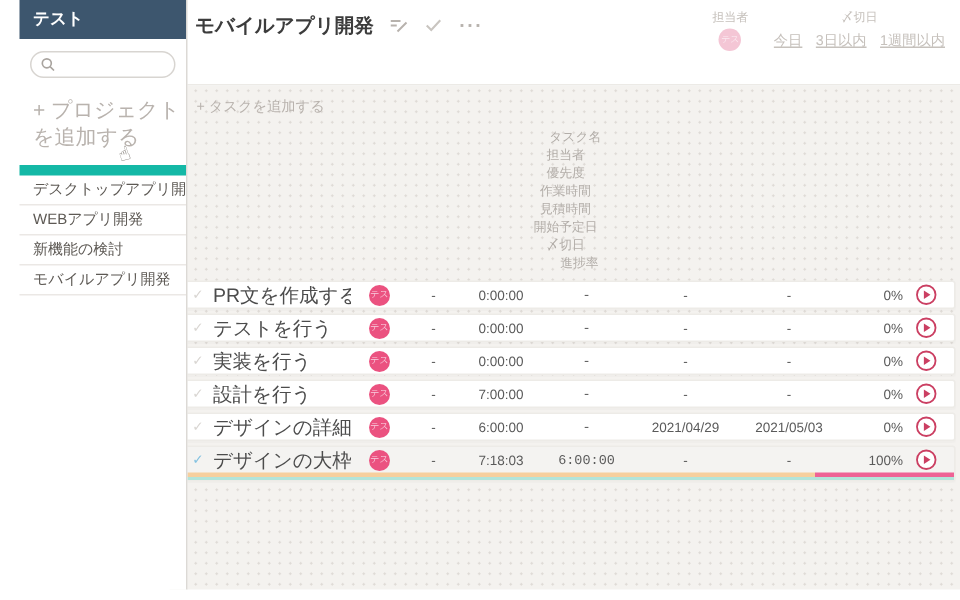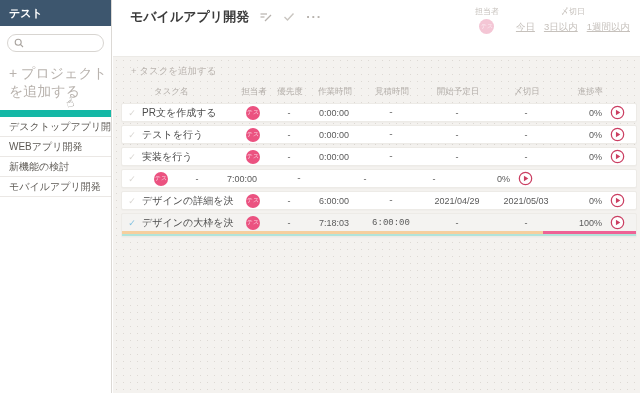--- a/index.html
+++ b/index.html
@@ -1,21 +1,21 @@
 <!DOCTYPE html>
 <html><head>
 <meta charset="utf-8">
 <style>
   * { margin:0; padding:0; box-sizing:border-box; }
   html,body { width:640px; height:400px; background:#fff; overflow:hidden;
     font-family:"Liberation Sans","DejaVu Sans",sans-serif; }
   .app { position:relative; width:640px; height:393px; background:#fff; }
 
   
-  .sidebar { position:absolute; left:0; top:0; width:112px; height:100%;
+  .sidebar { position:absolute; left:13px; top:0; width:112px; height:100%;
     background:#fff; border-right:1px solid #dcd9d5; z-index:2; }
   .sb-header { height:26px; line-height:26px; background:#3d566e; color:#fff;
     font-size:11px; font-weight:bold; padding-left:9px; }
   .sb-search { margin:8px 7px 5px 7px; height:18px; border:1px solid #d8d5d1;
     border-radius:10px; display:flex; align-items:center; padding:0 6px; gap:4px; background:#fff; }
   .sb-search input { border:none; outline:none; width:68px; font-size:9px; background:transparent; color:#555;
     font-family:"Liberation Sans","DejaVu Sans",sans-serif; }
   .sb-add { padding:8px 0 9px 9px; font-size:14px; color:#b9b3ae; border-bottom:7px solid #14b8a6; }
   .sb-item { height:20px; line-height:20px; padding-left:9px; font-size:10px; color:#5d5954;
     border-bottom:1px solid #ebe8e5; white-space:nowrap; overflow:hidden; }
@@ -47,31 +47,31 @@
     background-image:radial-gradient(#ddd9d4 0.7px, transparent 0.8px);
     background-size:7px 7px; padding:0 3px 0 8px; }
   .add-task { font-size:9.5px; color:#b9b3ae; margin:8px 0 8px 10px; }
 
   .w-chk{width:20px;} .w-name{flex:1;} .w-asg{width:38px;} .w-pri{width:34px;}
   .w-wt{width:56px;} .w-et{width:58px;font-family:Liberation Mono, monospace;} .w-sd{width:74px;} .w-dl{width:64px;}
   .w-pg{width:44px;} .w-play{width:30px;}
   .tc{text-align:center;} .tr{text-align:right;}
 
   .cols { display:flex; align-items:center; font-size:8.5px; color:#b2ada8;
-    margin-bottom:5px; padding-right:4px; }
+    margin-bottom:5px; padding-right:4px;flex-direction:column; }
   .cols .w-name { padding-left:13px; }
 
   .row { position:relative; display:flex; align-items:center; height:19px;
     background:#fff; border:1px solid #edebe7; border-radius:2px; margin-bottom:3px;
     padding-right:4px; box-shadow:0 1px 1px rgba(0,0,0,0.02); }
   .row.done { height:24px; padding-bottom:5px; background:#f4f3f1; }
   .chk { width:20px; text-align:center; color:#d9d6d2; font-size:9px; }
   .chk.checked { color:#84c2e1; }
   .cell { font-size:9px; color:#5a5a5a; white-space:nowrap; overflow:hidden; }
-  .cell.name { font-size:10px; color:#4c4c4c; }
+  .cell.name { font-size:13px; color:#4c4c4c; }
   .asg-wrap { display:flex; justify-content:center; }
   .avatar { width:14px; height:14px; border-radius:50%; background:#eb5280; color:#f9cede;
     font-size:6px; display:flex; align-items:center; justify-content:center; }
   .play-wrap { display:flex; justify-content:center; align-items:center; }
   .bar { position:absolute; left:0; height:2.5px; }
   .time-bar { bottom:2.5px; right:0; }
   .prog-bar { bottom:0; }
 </style>
 </head>
 <body>
@@ -207,20 +207,21 @@
     <span class="w-play play-wrap">
       <svg width="15" height="15" viewBox="0 0 16 16">
                 <circle cx="8" cy="8" r="6.6" fill="#fff" stroke="#cb3f62" stroke-width="1.3"></circle>
                 <path d="M6.3 5 L11 8 L6.3 11 Z" fill="#cb3f62"></path>
               </svg>
     </span>
   </div>
 
   <div class="row">
     <span class="chk">✓</span>
+    <span class="cell name w-name">設計を行う</span>
     <span class="w-asg asg-wrap">
               <span class="avatar">テス</span>
             </span>
     <span class="cell w-pri tc">-</span>
     <span class="cell w-wt tc">7:00:00</span>
     <span class="cell w-et tc">-</span>
     <span class="cell w-sd tc">-</span>
     <span class="cell w-dl tc">-</span>
     <span class="cell w-pg tr">0%</span>
     <span class="w-play play-wrap">

